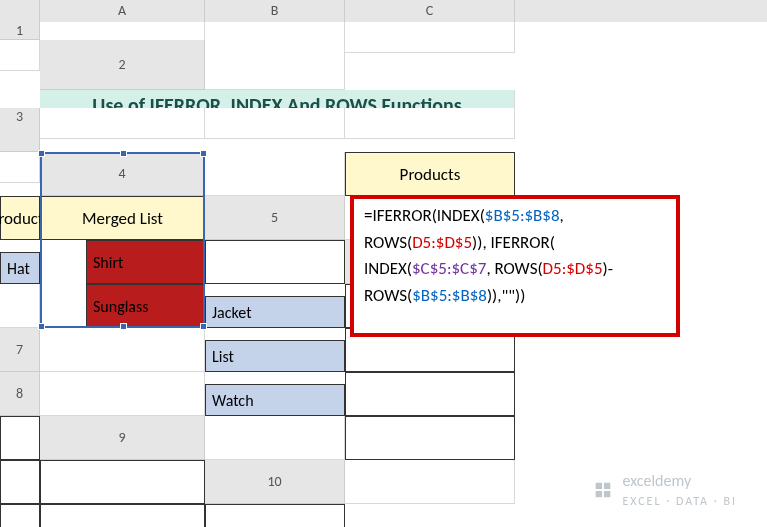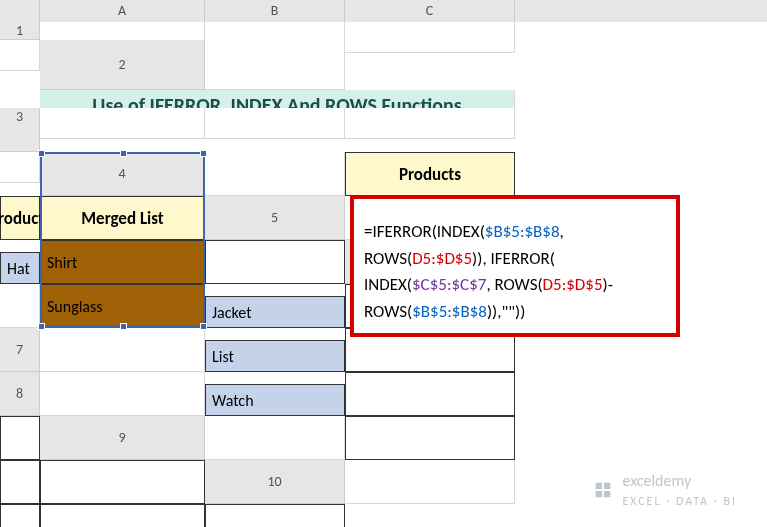--- a/index.html
+++ b/index.html
@@ -64,47 +64,48 @@
     grid-column: 2 / 5;
     background: #d5f0e8;
     color: #1a5048;
     font-size: 20px;
     font-weight: bold;
     justify-content: center;
     border-bottom: 3px double #7cb0a6;
   }
   .hdr {
     background: #fff8cc;
-    font-weight: bold;
+    font-weight: normal;
     justify-content: center;
     border: 1px solid #333;
     font-size: 17px;
   }
   .sel-range {
     background: #c5d3ea;
     border: 1px solid #3a66b0;
     position: relative;
     margin-top: 12px;
   }
   .range2 {
-    background: #a16207;
+    background: #b91c1c;
     border: 1px solid #a088c0;
+    margin-left: 46px;
   }
   .tblcell {
     border: 1px solid #333;
   }
   .formula-overlay {
     position: absolute;
     left: 350px;
     top: 195px;
     width: 330px;
     height: 142px;
     background: #fff;
     border: 4px solid #d40000;
-    padding: 20px 10px;
+    padding: 4px 10px;
     font-size: 17px;
     line-height: 1.56;
     font-family: Calibri, Arial, sans-serif;
     z-index: 10;
   }
   .fblack { color: #000; }
   .fblue  { color: #0563c1; }
   .fred   { color: #d40000; }
   .fpurp  { color: #7030a0; }
   .watermark {

